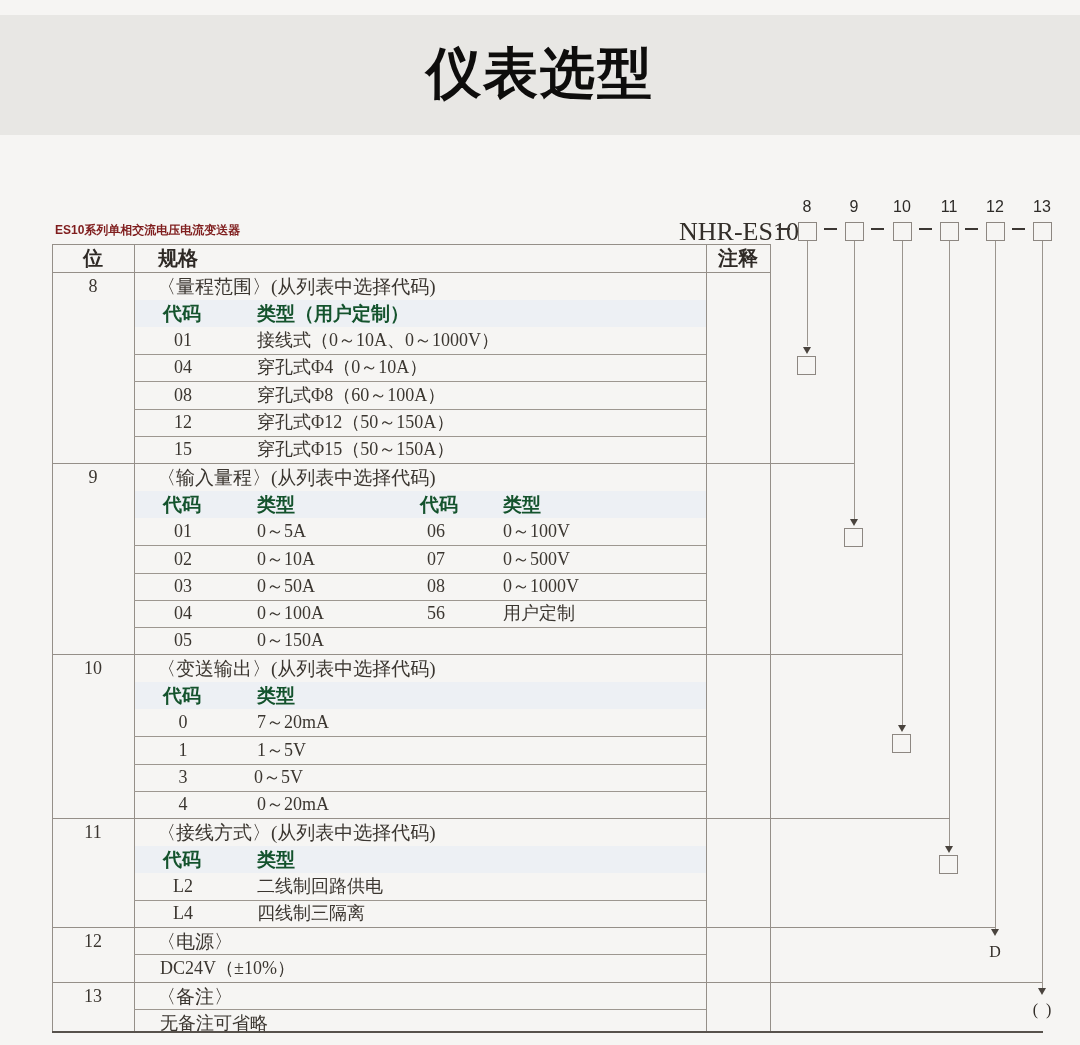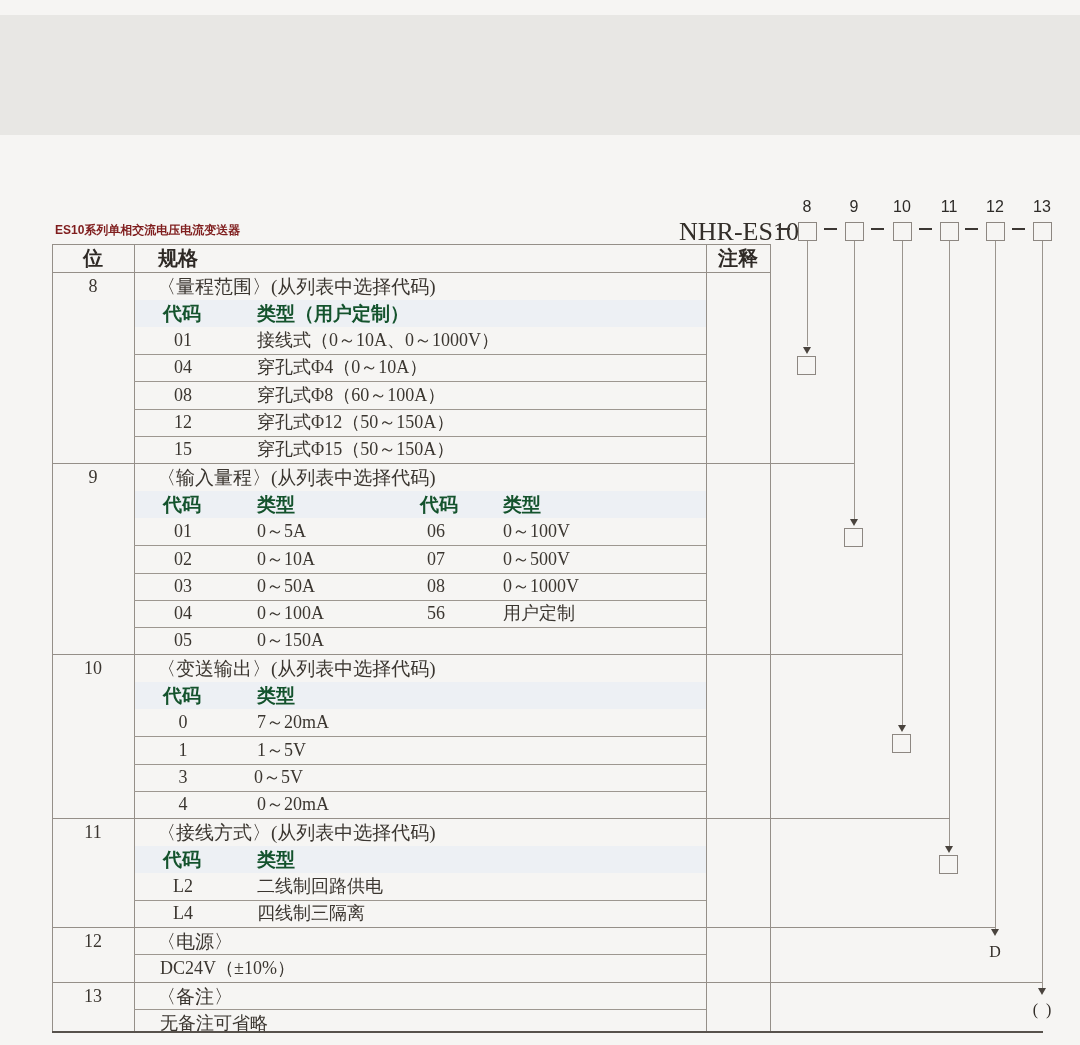--- a/index.html
+++ b/index.html
@@ -47,20 +47,21 @@
   .dline{position:absolute;width:1px;background:#9b958e;}
   .arr{position:absolute;width:0;height:0;border-left:4px solid transparent;
     border-right:4px solid transparent;border-top:7px solid #49433d;}
   .slotval{position:absolute;text-align:center;font-size:16px;color:#332e29;
     font-family:"Liberation Serif","DejaVu Serif",serif;line-height:22px;white-space:pre;}
 </style>
 </head>
 <body>
 
 <div class="band">
+  <div class="band-title">仪表选型</div>
 </div>
 
 <div class="series">ES10系列单相交流电压电流变送器</div>
 <div class="model">NHR-ES10</div>
 
 <div class="numlbl" style="left:790px">8</div>
 <div class="numlbl" style="left:837px">9</div>
 <div class="numlbl" style="left:885px">10</div>
 <div class="numlbl" style="left:932px">11</div>
 <div class="numlbl" style="left:978px">12</div>

